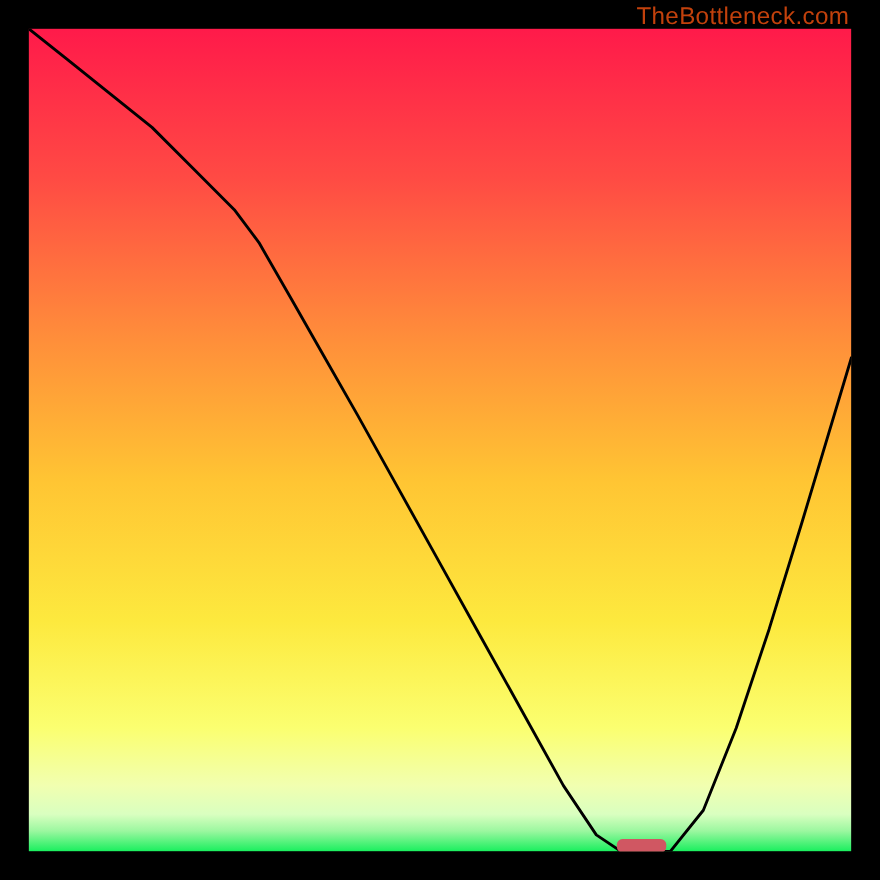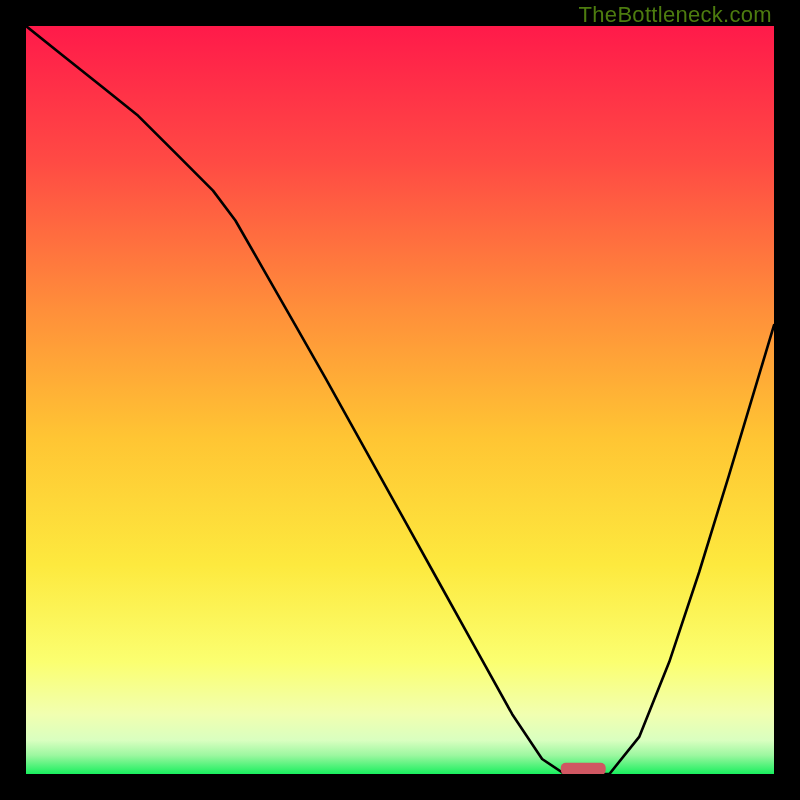--- a/index.html
+++ b/index.html
@@ -16,21 +16,21 @@
     left: 26px;
     top: 26px;
     width: 748px;
     height: 748px;
     background: #000;
   }
   .watermark {
     position: absolute;
     top: 2px;
     right: 28px;
-    color: #4d7c0f;
+    color: #c2410c;
     font-size: 22px;
     font-weight: 500;
     letter-spacing: 0.3px;
     user-select: none;
   }
   .plot-area {
     position: absolute;
     left: 0;
     top: 0;
     width: 748px;

